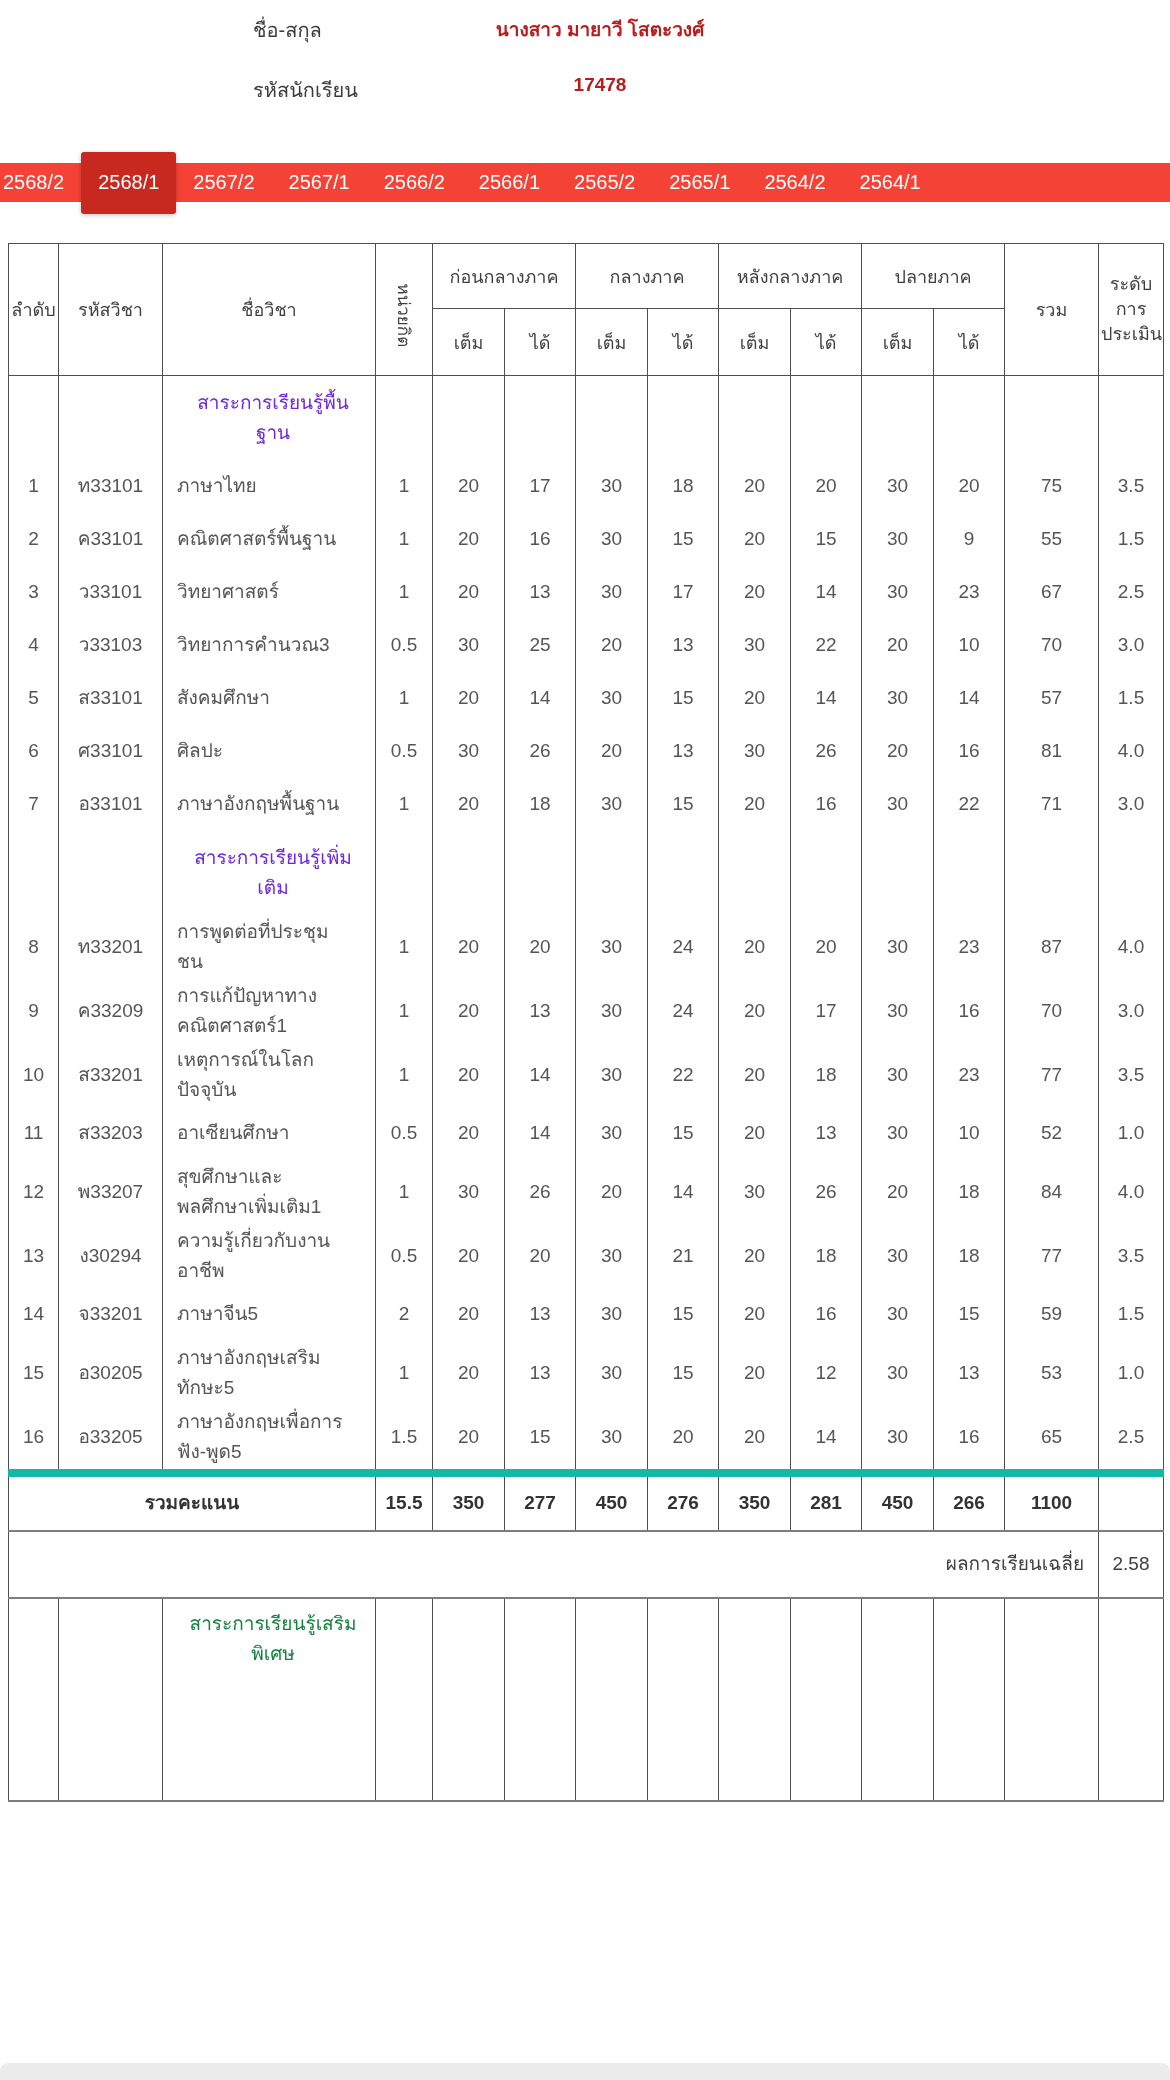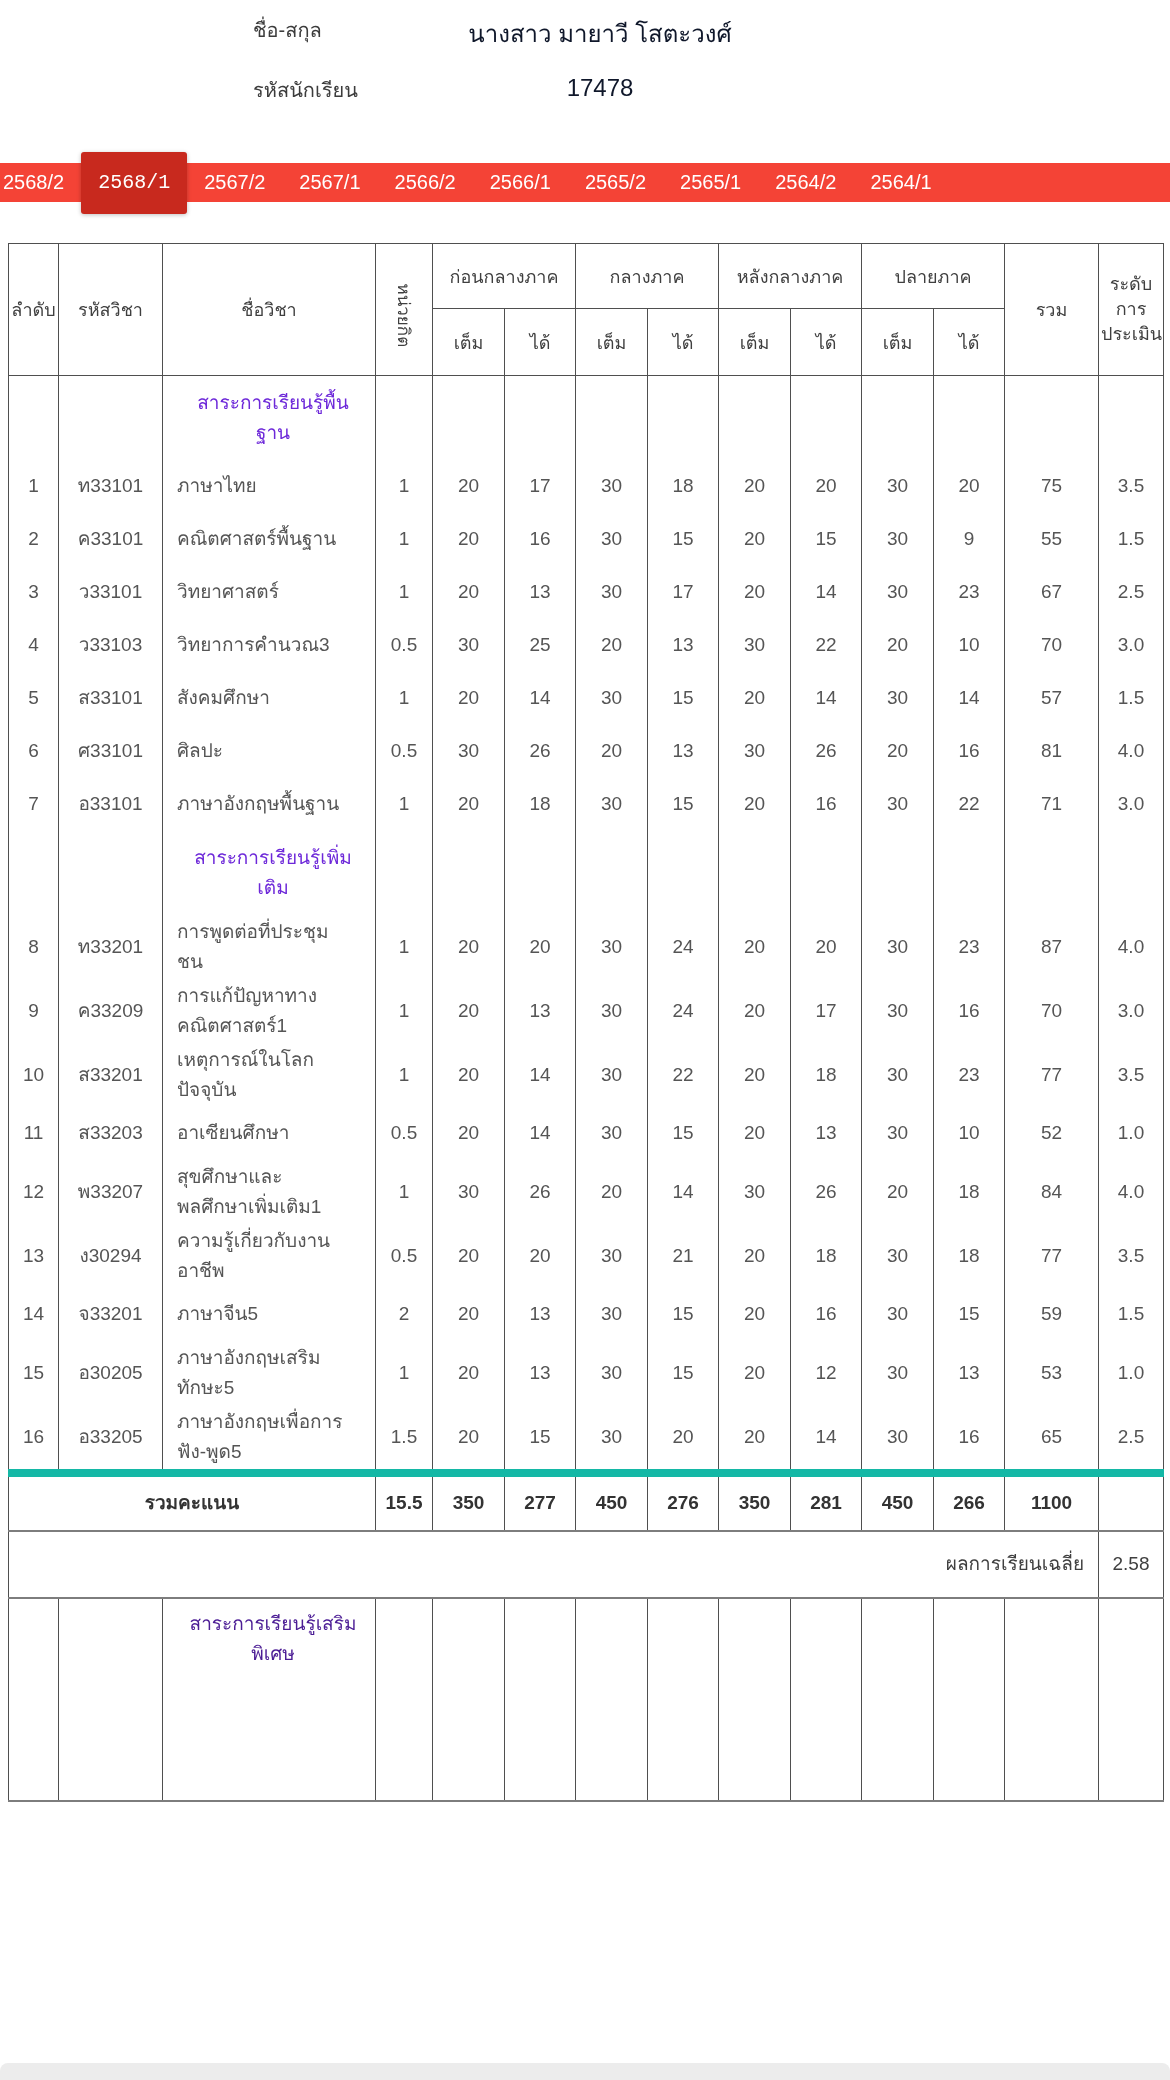--- a/index.html
+++ b/index.html
@@ -6,29 +6,29 @@
   body{
     width:1170px;height:2080px;background:#ffffff;overflow:hidden;
     font-family:"Liberation Sans","DejaVu Sans",sans-serif;
     color:#3c3c3c;position:relative;
   }
   
   .info-block{padding-top:8px;}
   .info-row{position:relative;height:42px;margin-bottom:18px;}
   .info-label{position:absolute;left:253px;top:6px;font-size:20px;color:#3c3c3c;}
   .info-value{position:absolute;left:30px;right:0;top:6px;text-align:center;
-    font-size:24px;font-weight:400;color:#0f172a;}
+    font-size:19px;font-weight:700;color:#b91c1c;}
   
   .tabbar{position:relative;margin-top:53px;height:39px;background:#f44336;}
   .tabs{display:flex;align-items:center;height:100%;margin-left:-14px;}
   .tab{position:relative;display:flex;align-items:center;justify-content:center;
     height:39px;padding:0 17px;color:#ffffff;font-size:20px;white-space:nowrap;
     cursor:default;}
   .tab.selected{height:62px;background:#c8291e;border-radius:3px;
-    box-shadow:0 1px 4px rgba(0,0,0,.25);z-index:2;font-family:Liberation Mono, monospace;}
+    box-shadow:0 1px 4px rgba(0,0,0,.25);z-index:2;}
   
   .grade-table{border-collapse:collapse;table-layout:fixed;
     width:1155px;margin:41px 7px 0 8px;
     border:1px solid #4f4f4f;border-bottom:2px solid #7d7d7d;}
   .grade-table th{
     border:1px solid #4f4f4f;font-weight:400;font-size:18px;color:#3f3f3f;
     padding:2px 2px;text-align:center;vertical-align:middle;background:#fff;}
   .grade-table td{
     border-left:1px solid #4f4f4f;border-right:1px solid #4f4f4f;
     border-top:none;border-bottom:none;
@@ -36,21 +36,21 @@
     padding:2px 6px;line-height:30px;background:#fff;}
   .grade-table .hrow1 th{height:60px;}
   .grade-table .hrow2 th{height:62px;}
   th.th-grade{white-space:pre-line;line-height:25px;}
   .vertical-text{transform:rotate(90deg);white-space:nowrap;font-size:17px;color:#3f3f3f;}
   tr.subject{height:53px;}
   tr.section-row{height:84px;}
   tr.section-row td.cell-name{text-align:center;color:#6d28d9;}
   tr.section-tall{height:203px;}
   tr.section-tall td{vertical-align:top;}
-  tr.section-tall td.cell-name{text-align:center;padding-top:10px;color:#4c1d95;}
+  tr.section-tall td.cell-name{text-align:center;padding-top:10px;color:#15803d;}
   td.cell-name{text-align:left;padding-left:14px;white-space:pre-line;}
   tr.totals td{border-top:8px solid #14b8a6;border-bottom:2px solid #7d7d7d;
     font-weight:700;color:#333333;height:49px;}
   tr.gpa td{border-bottom:2px solid #7d7d7d;height:61px;color:#3f3f3f;}
   td.gpa-label{text-align:right;padding-right:14px;}
   
   .bottom-strip{position:absolute;left:0;right:0;bottom:0;height:17px;
     background:#ececec;border-radius:8px 8px 0 0;}
 </style>
 </head>

